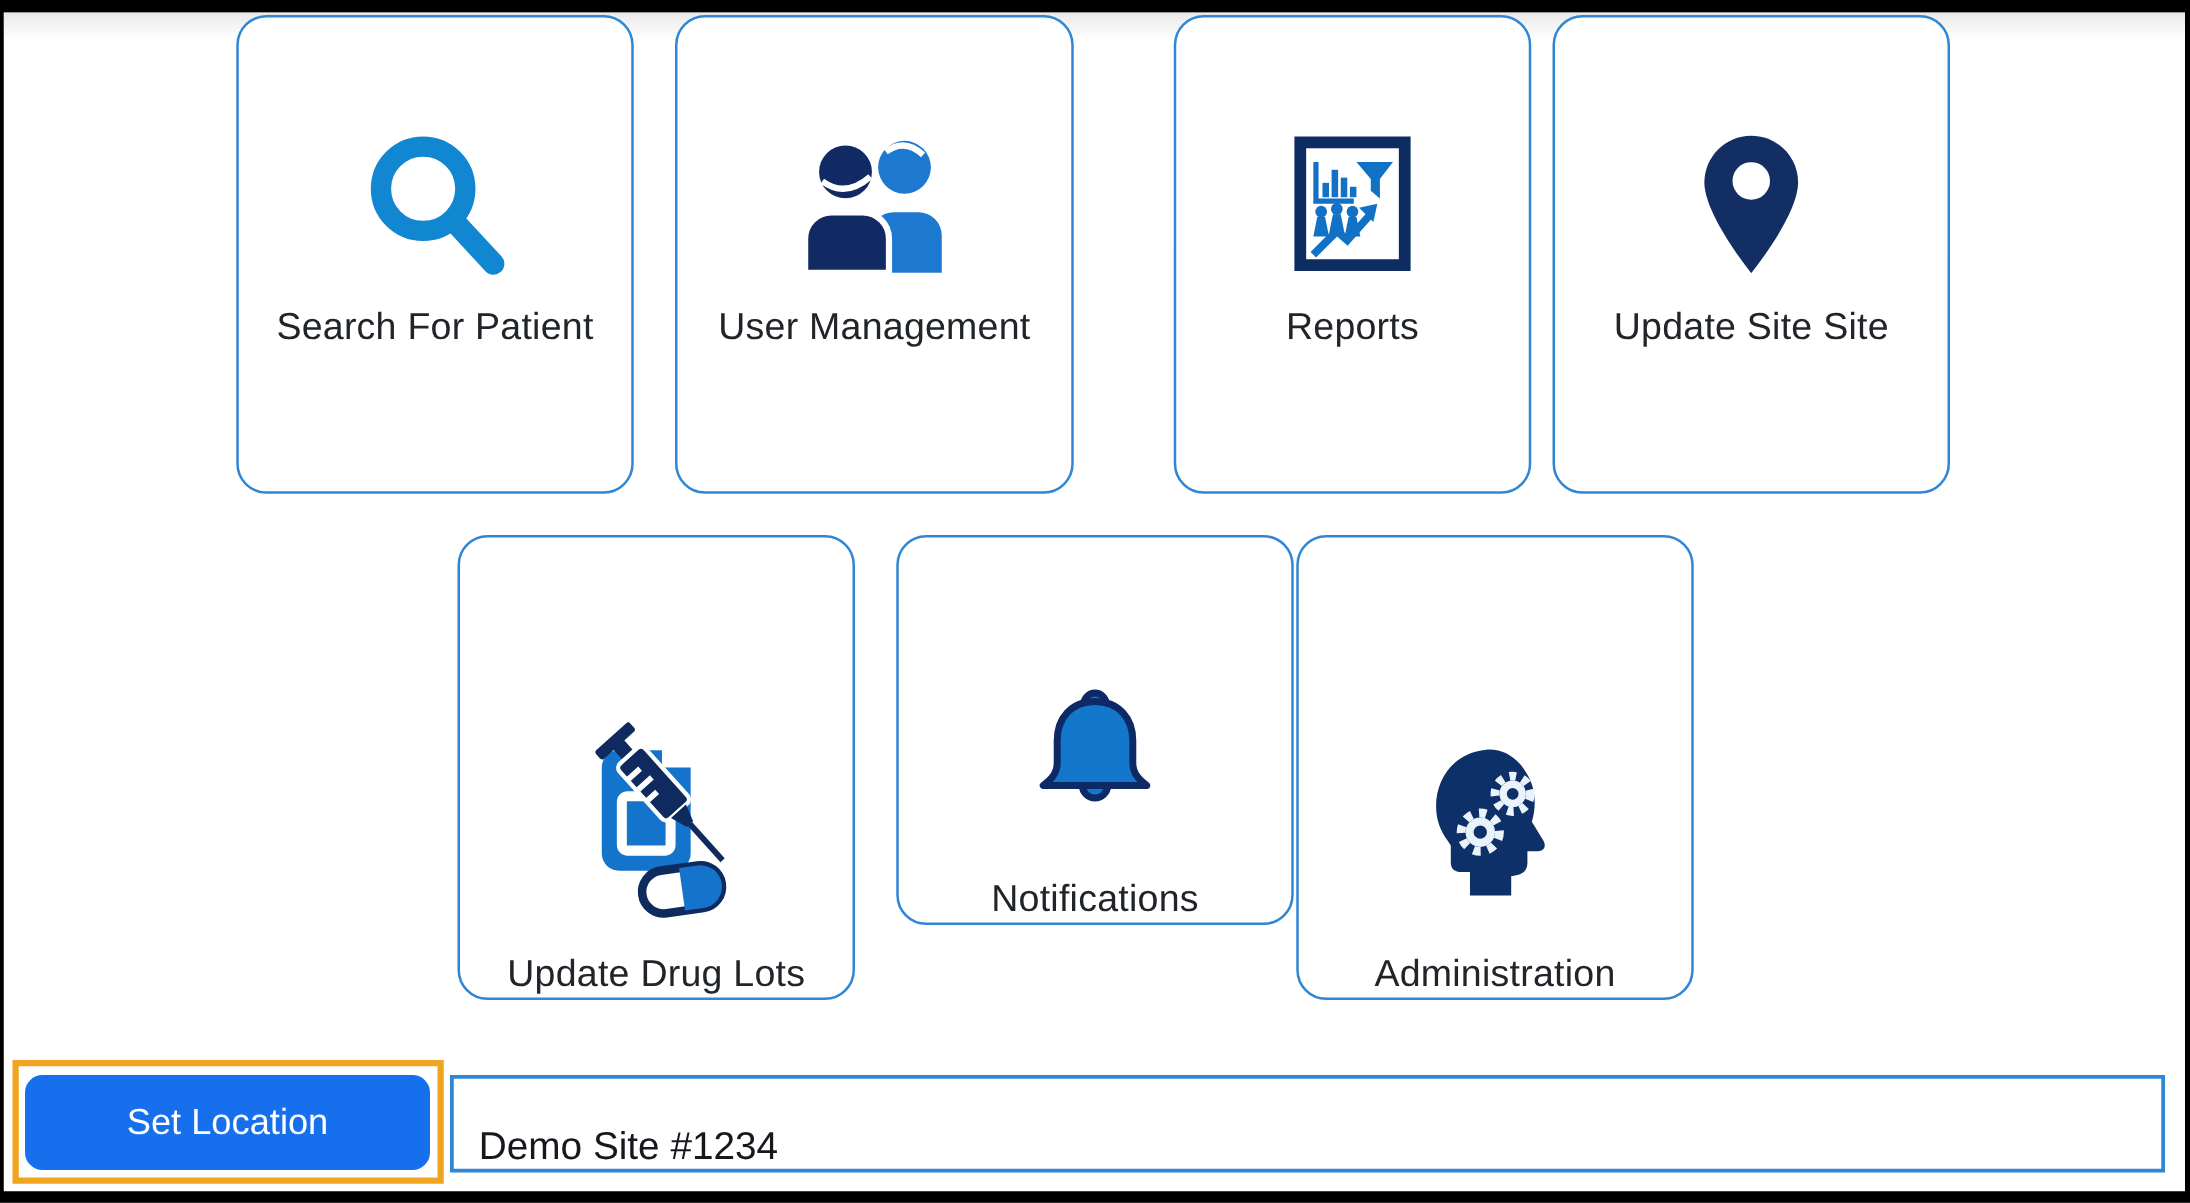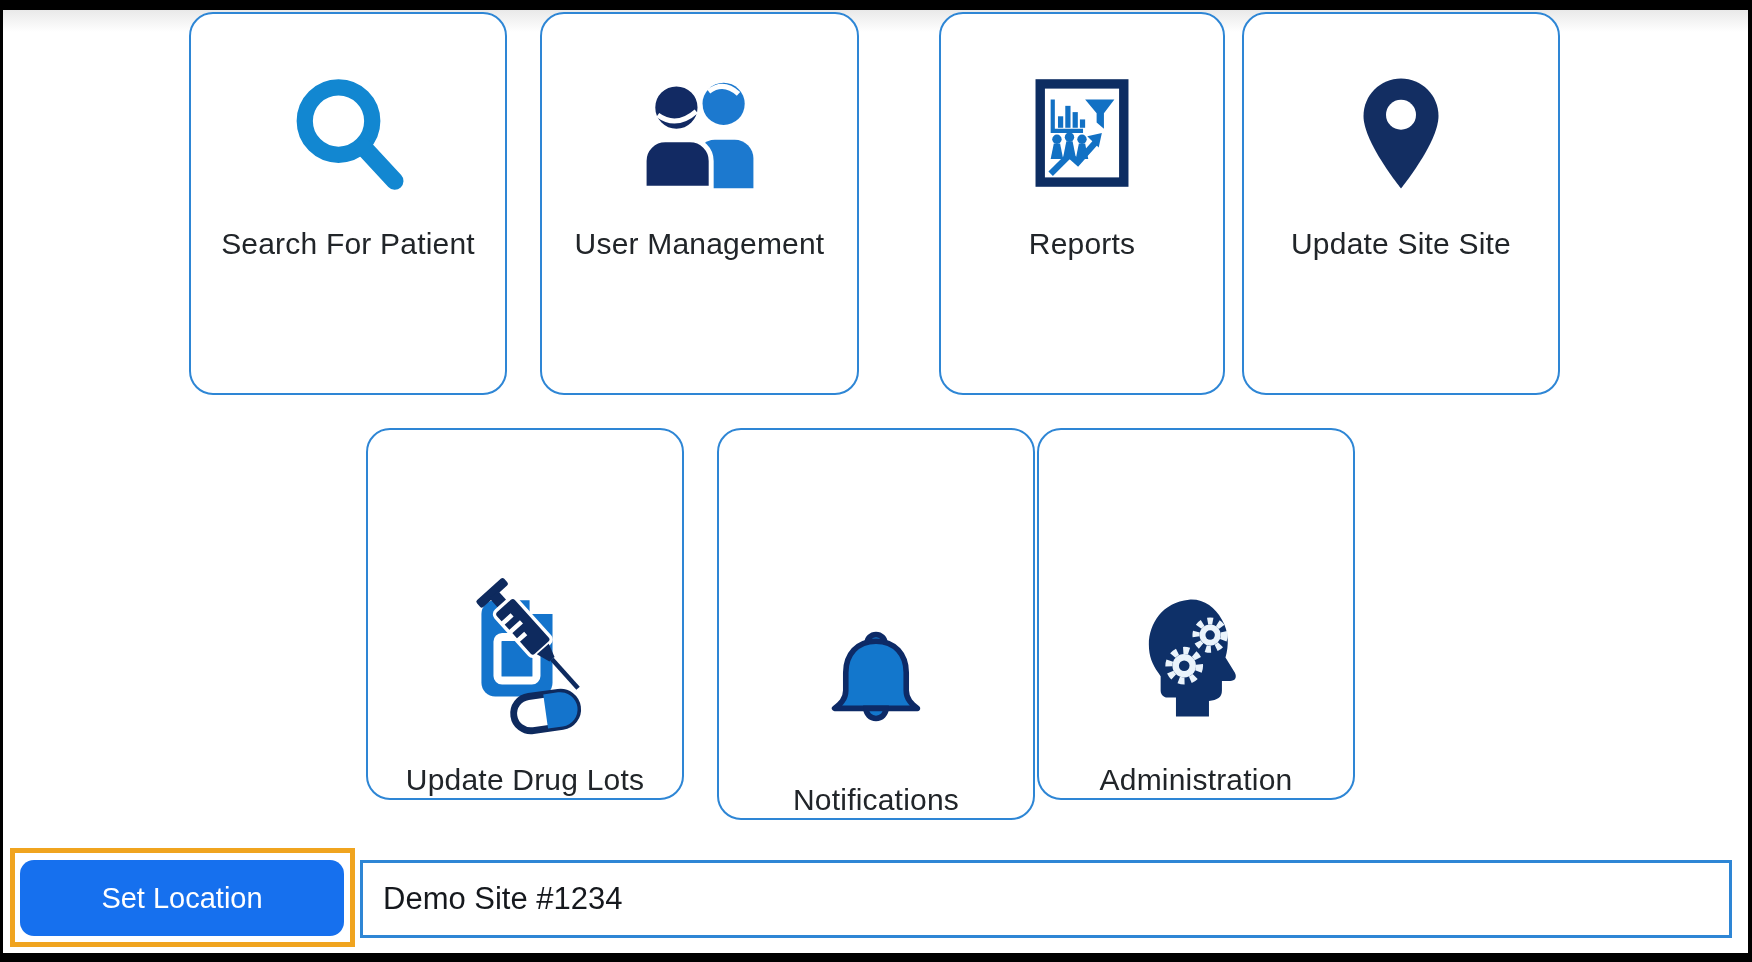--- a/index.html
+++ b/index.html
@@ -16,21 +16,21 @@
     position:absolute;left:0;top:0;right:0;height:22px;
     background:linear-gradient(#e9e9e9, rgba(255,255,255,0));
     pointer-events:none;
   }
   .card{
     position:absolute;box-sizing:border-box;
     border:2px solid #2e86d5;border-radius:24px;background:#fff;
     display:flex;flex-direction:column;align-items:center;
     cursor:pointer;
   }
-  .card.row1{padding-top:54px;gap:12px;}
+  .card.row1{padding-top:84px;}
   .card.row2{padding-top:24px;justify-content:flex-end;}
   .icon-box{display:flex;align-items:center;justify-content:center;}
   .row1 .icon-box{height:130px;}
   .row2 .icon-box{height:178px;}
   .card-label{
     margin-top:16px;font-size:30px;line-height:36px;color:#212529;
     letter-spacing:0.2px;white-space:nowrap;
   }
   .row2 .card-label{margin-top:12px;}
   .annotation{
@@ -39,21 +39,21 @@
   }
   .set-location-btn{
     position:absolute;left:17px;top:850px;width:324px;height:76px;
     background:#1670ee;border:none;border-radius:14px;
     color:#ffffff;font-size:29px;font-family:"Liberation Sans", sans-serif;
     display:flex;align-items:center;justify-content:center;cursor:pointer;
   }
   .location-field{
     position:absolute;left:357px;top:850px;width:1372px;height:78px;
     box-sizing:border-box;border:3px solid #2e86d5;background:#fff;
-    display:flex;align-items:center;padding-left:20px;
+    display:flex;align-items:flex-end;padding-left:20px;
   }
   .location-text{font-size:31px;color:#15181d;}
 </style>
 </head>
 <body>
 
 <div class="frame">
   <div class="screen">
     <div class="top-shade"></div>
 
@@ -132,21 +132,21 @@
             <rect x="-12" y="16" width="24" height="52" rx="4" stroke="#fff" stroke-width="3"></rect>
             <path d="M-12,28 h12 M-12,38 h14 M-12,48 h10" stroke="#fff" stroke-width="4"></path>
             <path d="M-7,68 h14 l-4,12 h-6 z"></path>
             <rect x="-2" y="80" width="4" height="34"></rect>
           </g>
         </svg>
       </div>
       <div class="card-label">Update Drug Lots</div>
     </div>
 
-    <div class="card row2" style="left:714px;top:418px;width:318px;height:392px">
+    <div class="card row2" style="left:714px;top:418px;width:318px;height:312px">
       <div class="icon-box">
         <svg width="112" height="103" viewBox="0 0 100 92">
           <circle cx="50" cy="12" r="8" fill="#1377cc" stroke="#0d2a66" stroke-width="5"></circle>
           <circle cx="50" cy="11" r="2.5" fill="#fff"></circle>
           <path d="M50,10 c-17,0 -27,12 -27,28 v16 c0,8 -5,12 -10,16 h74 c-5,-4 -10,-8 -10,-16 v-16 c0,-16 -10,-28 -27,-28 z" fill="#1377cc" stroke="#0d2a66" stroke-width="5" stroke-linejoin="round"></path>
           <path d="M41,70 a9,9 0 0 0 18,0 z" fill="#1377cc" stroke="#0d2a66" stroke-width="5"></path>
         </svg>
       </div>
       <div class="card-label">Notifications</div>
     </div>

